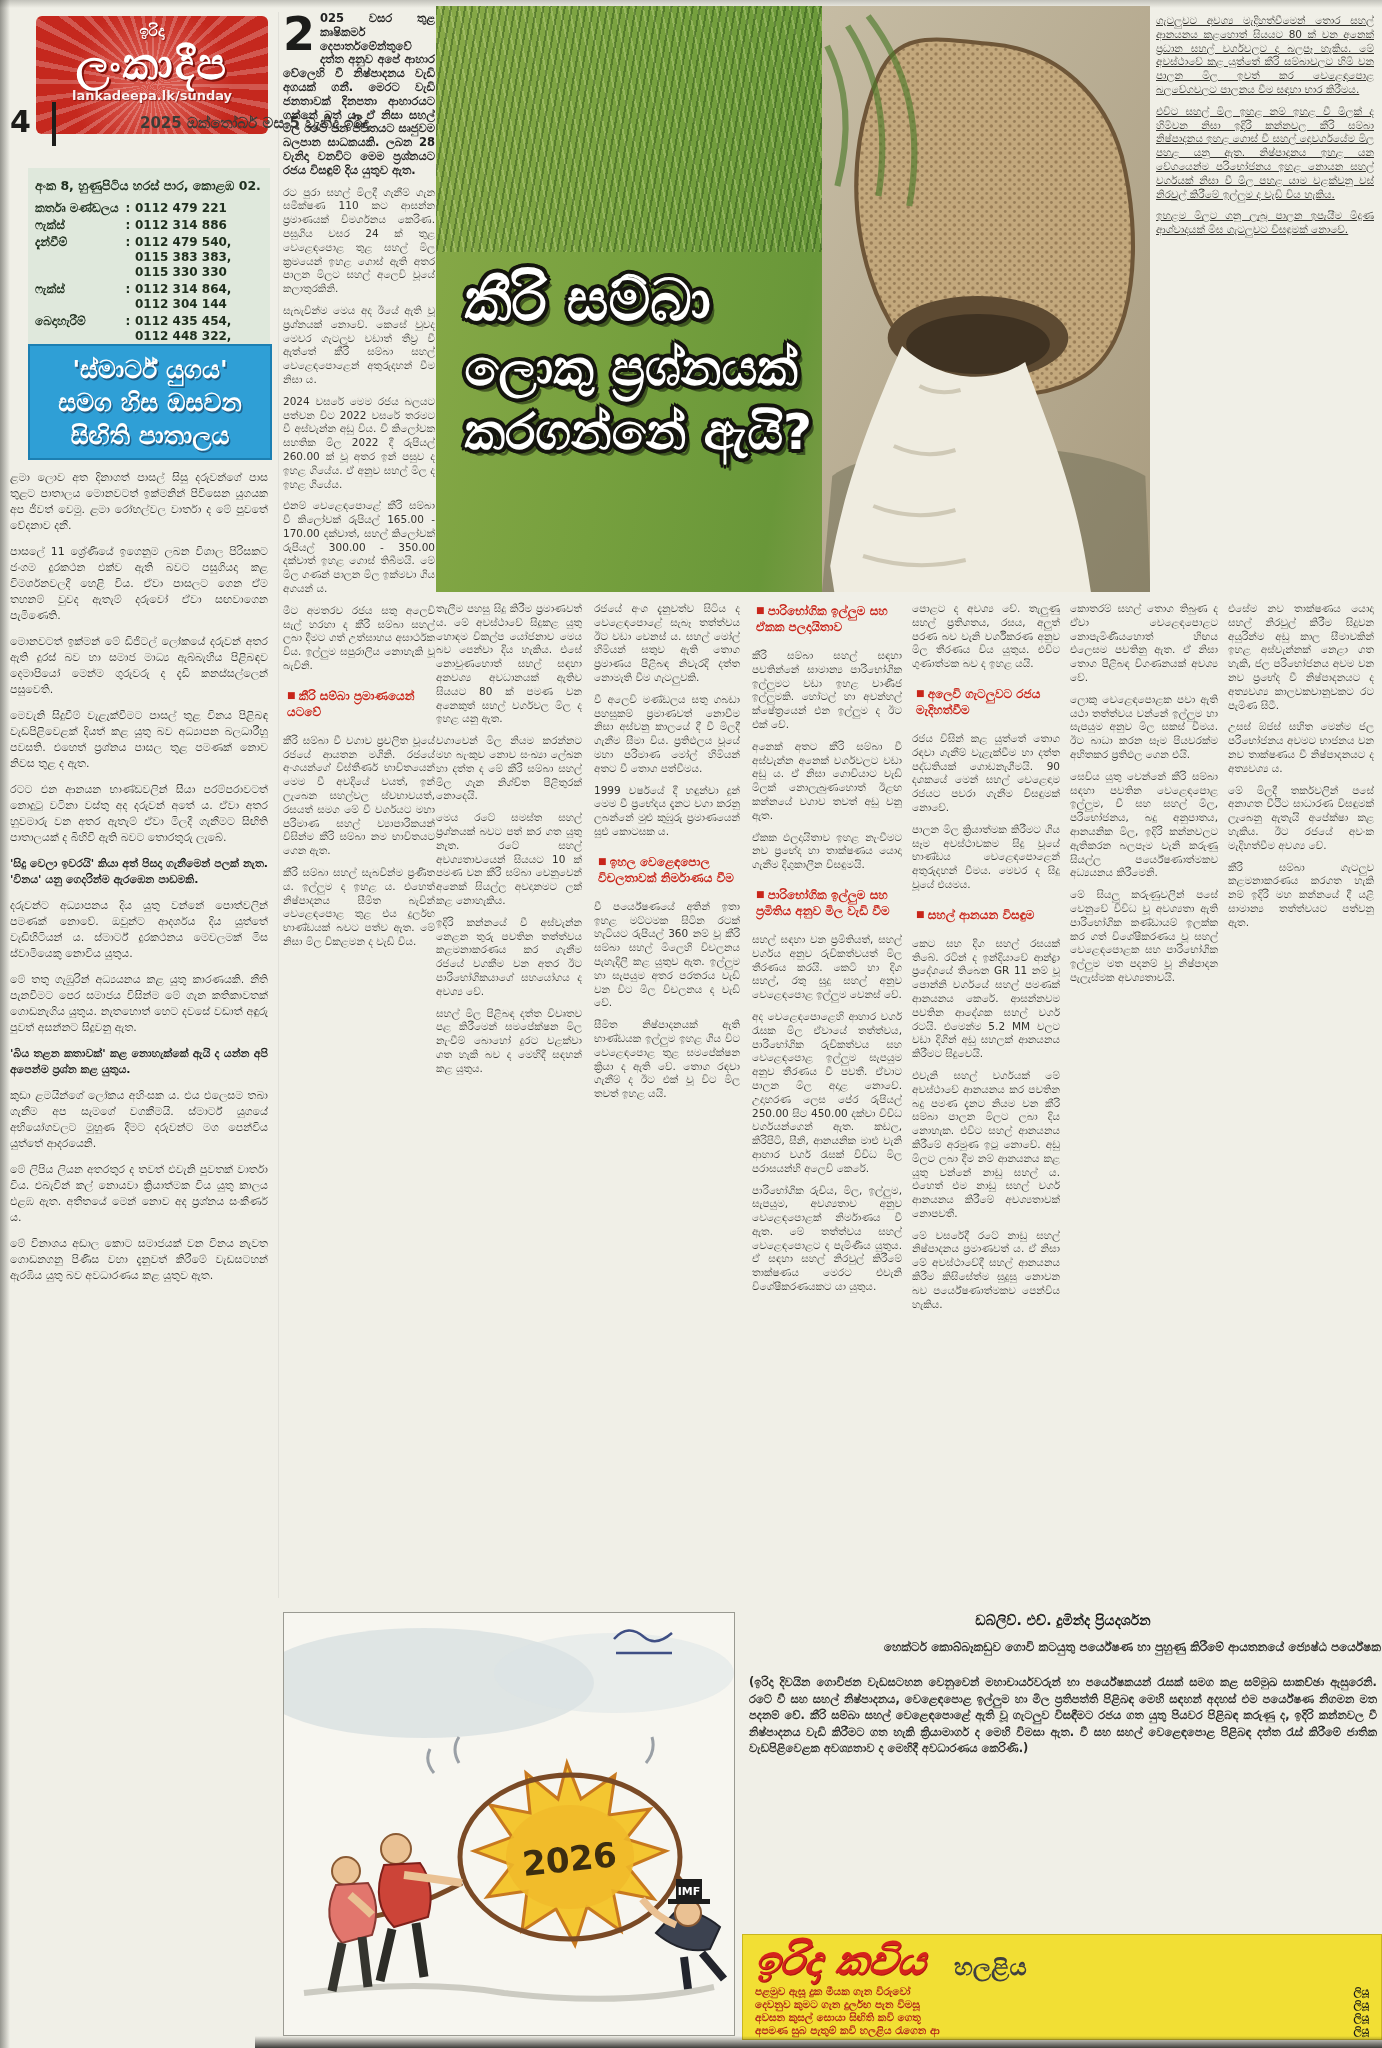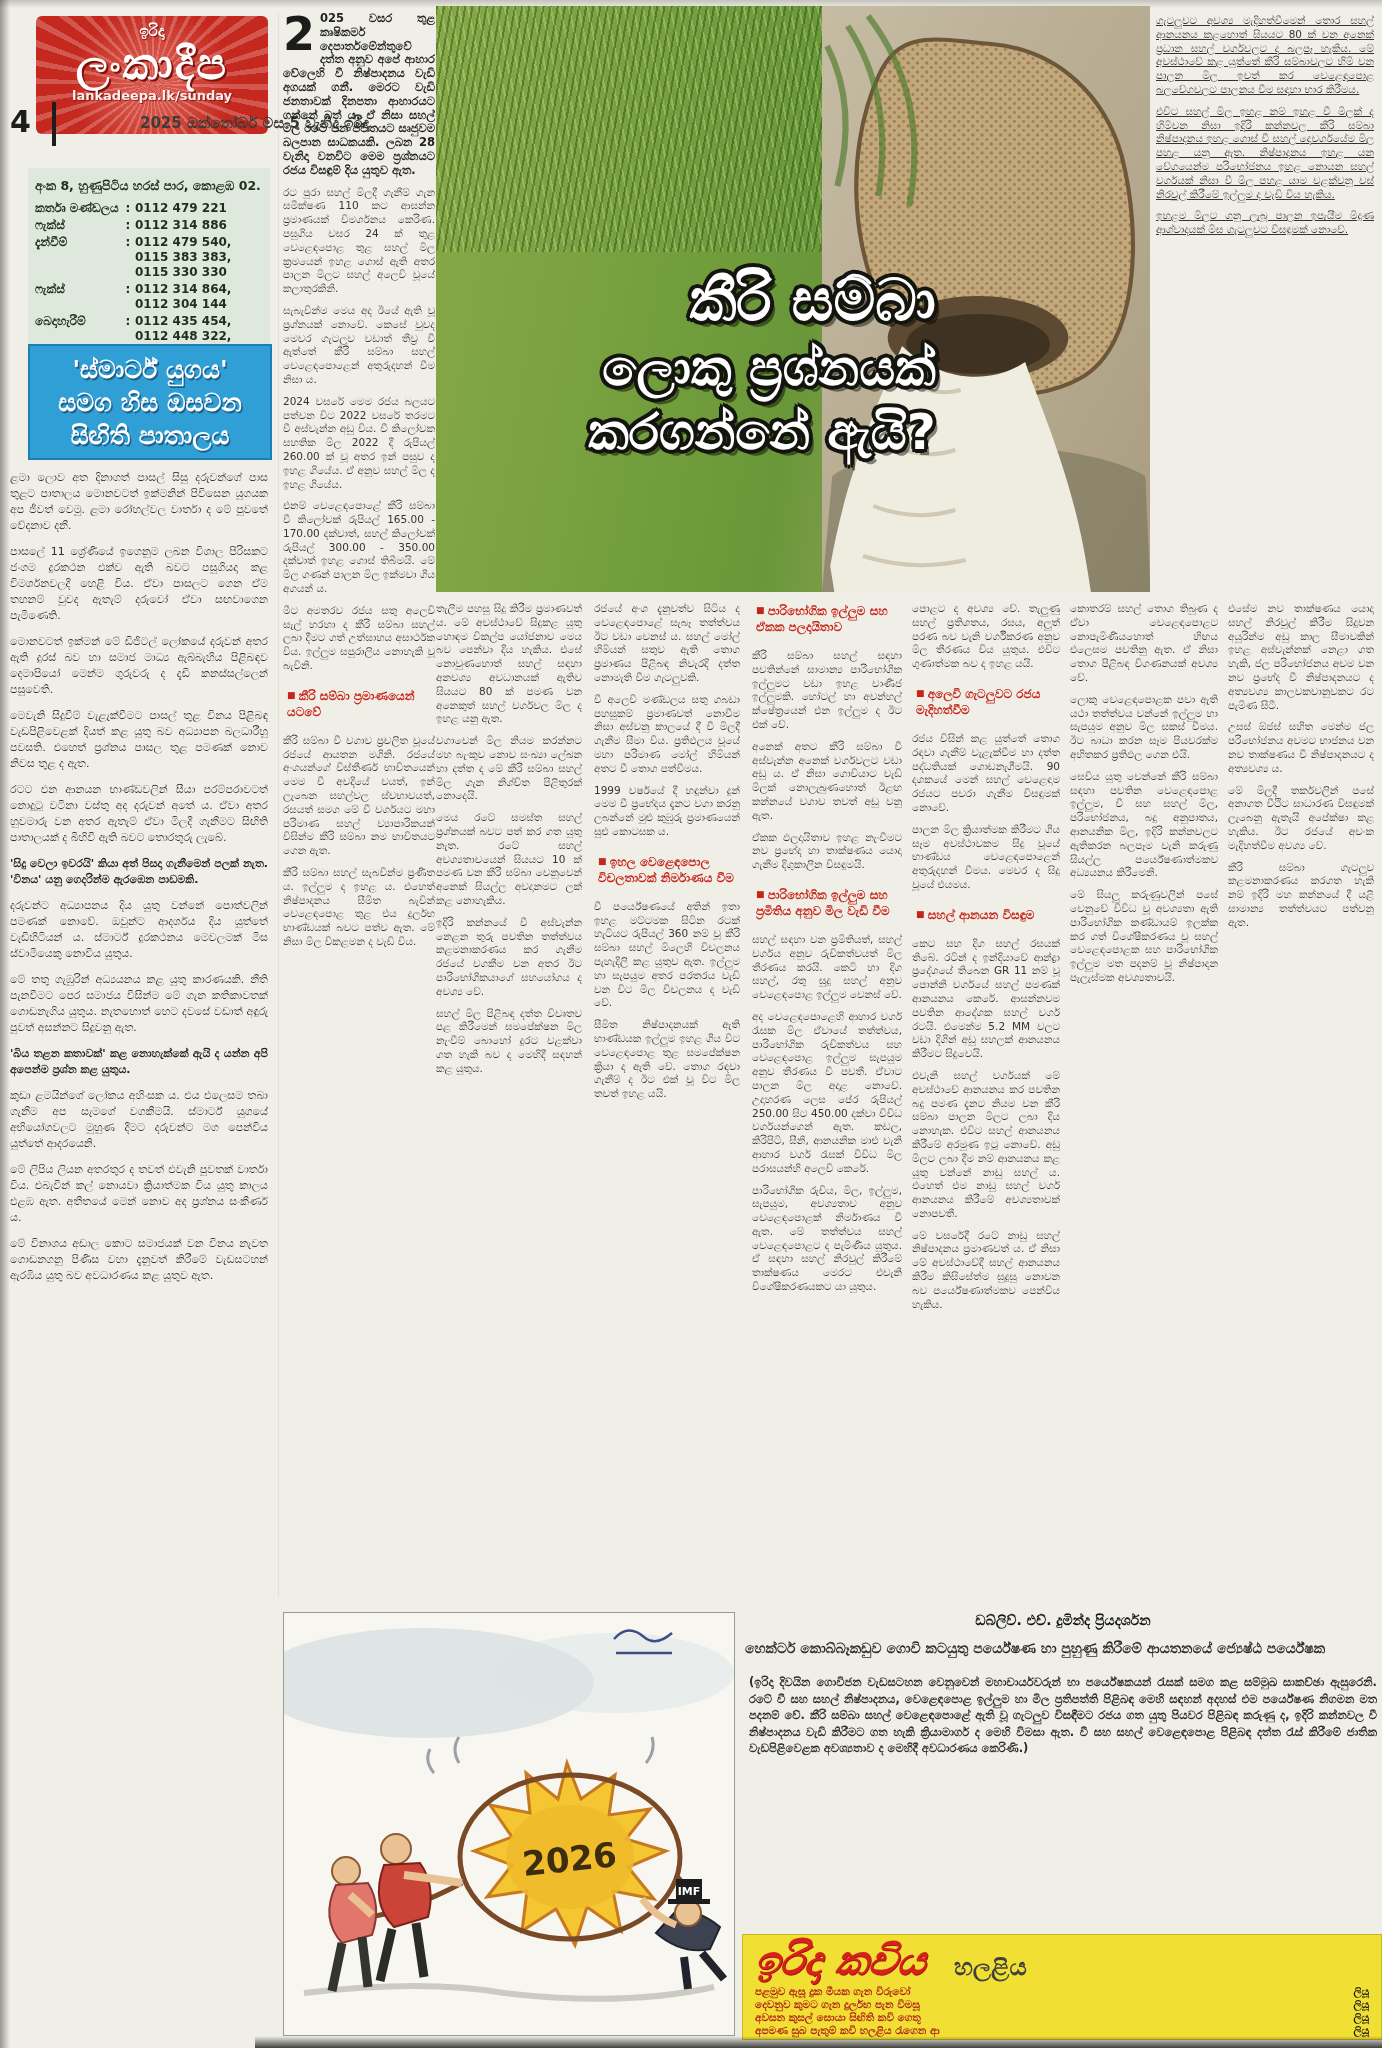--- a/index.html
+++ b/index.html
@@ -47,31 +47,31 @@
   .dropcap{float:left;font-size:46px;line-height:40px;font-weight:800;color:#1c1c1a;padding:2px 5px 0 0;}
   .red-sub{color:#c8251a;font-weight:800;text-align:left;font-size:12px;line-height:16px;margin:14px 4px;}
   .red-sub::before{content:"■ ";font-size:9px;vertical-align:2px;}
 
   
   .photo{position:absolute;left:436px;top:6px;width:714px;height:586px;overflow:hidden;background:linear-gradient(100deg,#88a948 0%,#76a03e 30%,#699739 52%,#7f9c4a 62%,#b2ab8c 72%,#c9c0a8 100%);}
   .stalks{position:absolute;left:0;top:0;width:100%;height:42%;
     background:repeating-linear-gradient(100deg,rgba(25,60,12,.38) 0 2px,rgba(0,0,0,0) 2px 7px),
                repeating-linear-gradient(78deg,rgba(225,235,170,.28) 0 2px,rgba(0,0,0,0) 2px 9px);
     }
-  .photo-headline{position:absolute;left:4%;top:44%;width:66%;text-align:right;}
+  .photo-headline{position:absolute;left:4%;top:44%;width:66%;text-align:left;}
   .photo-headline span{display:block;font-weight:800;color:#fff;
     text-shadow:-3px -3px 0 #15150f,3px -3px 0 #15150f,-3px 3px 0 #15150f,3px 3px 0 #15150f,0 -4px 0 #15150f,0 4px 0 #15150f,-4px 0 0 #15150f,4px 0 0 #15150f,5px 6px 0 rgba(0,0,0,.45);}
   .hl1{font-size:58px;line-height:72px;}
   .hl2{font-size:50px;line-height:64px;}
   .hl3{font-size:50px;line-height:64px;}
   .sacksvg{position:absolute;right:0;top:0;height:100%;width:46%;}
 
   
   .byline-name{position:absolute;left:745px;top:1612px;width:636px;text-align:center;font-size:14px;font-weight:800;color:#141412;}
-  .byline-aff{position:absolute;left:745px;top:1640px;width:636px;text-align:left;font-size:14px;font-weight:800;color:#2c2c28;}
+  .byline-aff{position:absolute;left:745px;top:1640px;width:636px;text-align:right;font-size:12px;font-weight:800;color:#2c2c28;}
   .notebox{position:absolute;left:745px;top:1668px;width:636px;height:258px;font-size:11.5px;line-height:16.5px;font-weight:600;color:#2c2c28;text-align:justify;overflow:hidden;padding:6px 4px;box-sizing:border-box;}
 
   
   .poem{position:absolute;left:742px;top:1934px;width:640px;height:106px;background:#f2df34;border:1px solid #c9b51f;box-sizing:border-box;padding:4px 12px;overflow:hidden;}
   .poem-head{display:flex;align-items:flex-end;gap:28px;}
   .poem-title{font-size:40px;line-height:42px;font-weight:800;font-style:italic;color:#d5231c;text-shadow:1px 1px 0 #a8150f;transform:skewX(-6deg);}
   .poem-section{font-size:24px;font-weight:800;color:#404040;}
   .poem-lines{margin-top:4px;}
   .poem-row{display:flex;justify-content:space-between;font-size:10.5px;line-height:13px;font-weight:800;}
   .poem-row .vl{color:#b1231b;}

